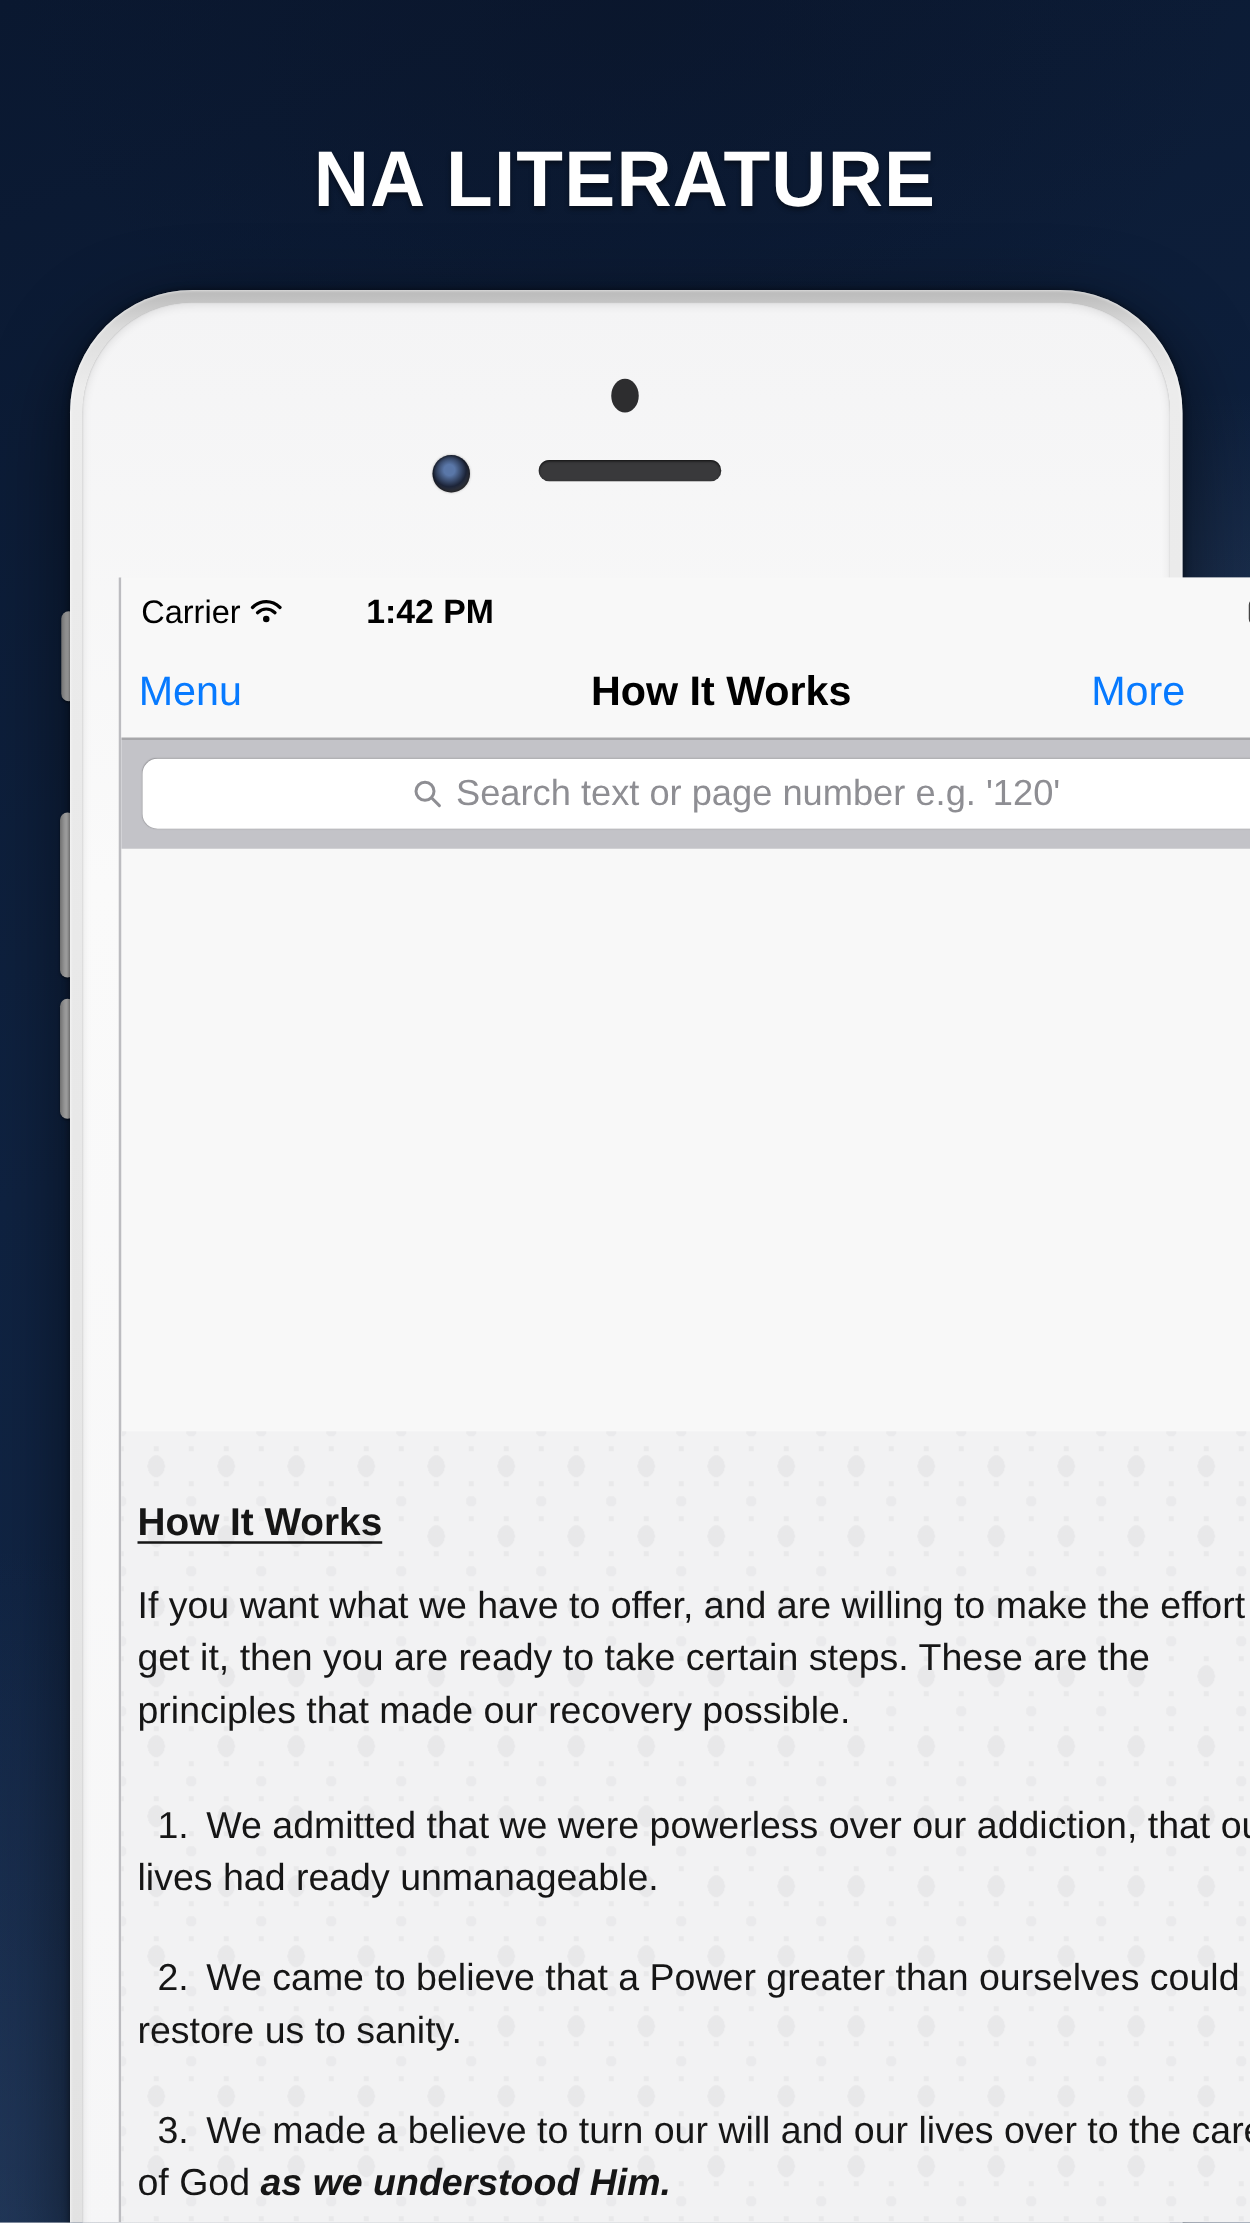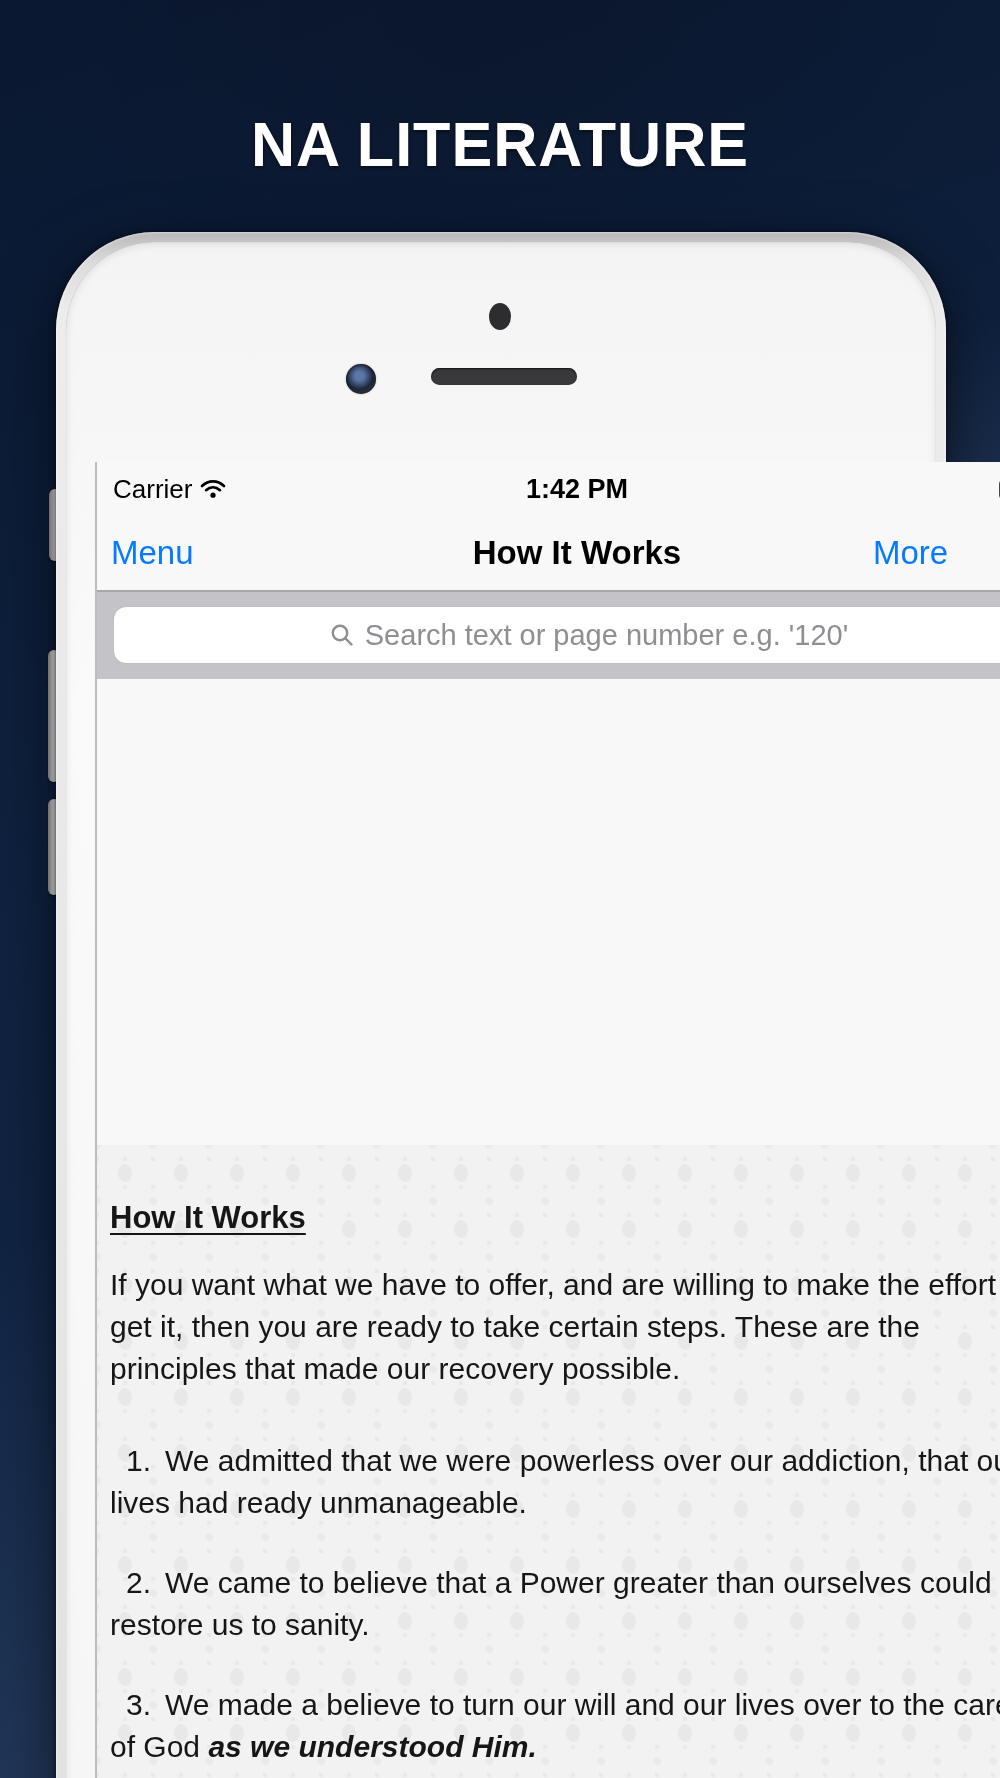--- a/index.html
+++ b/index.html
@@ -66,21 +66,21 @@
     border-left:2px solid #bcbcc0; border-right:2px solid #bcbcc0;
     overflow:hidden;
   }
 
   .status-bar {
     display:flex; align-items:center; height:54px; padding:0 16px 0 16px;
     background:#f8f8f8; color:#000;
   }
   .carrier-group { display:flex; align-items:center; gap:8px; width:240px; }
   .carrier-label { font-size:26px; color:#000; }
-  .time { flex:1; text-align:center; font-size:27px; font-weight:700; margin-left:-60px; }
+  .time { flex:1; font-size:27px; font-weight:700; margin-left:-60px; }
   .batt-group { width:180px; display:flex; justify-content:flex-end; align-items:center; }
   .battery { position:relative; width:42px; height:21px; border:2px solid #454545; border-radius:5px; background:#000; background-clip:content-box; padding:1px; }
   .battery:after { content:""; position:absolute; right:-6px; top:5px; width:4px; height:9px; background:#454545; border-radius:0 3px 3px 0; }
 
   .nav-bar {
     display:flex; align-items:center; height:76px; padding:0 14px;
     background:#f8f8f8; border-bottom:2px solid #a7a7aa;
   }
   .nav-btn { font-size:33px; color:#077aff; width:170px; }
   .nav-btn.right { }

